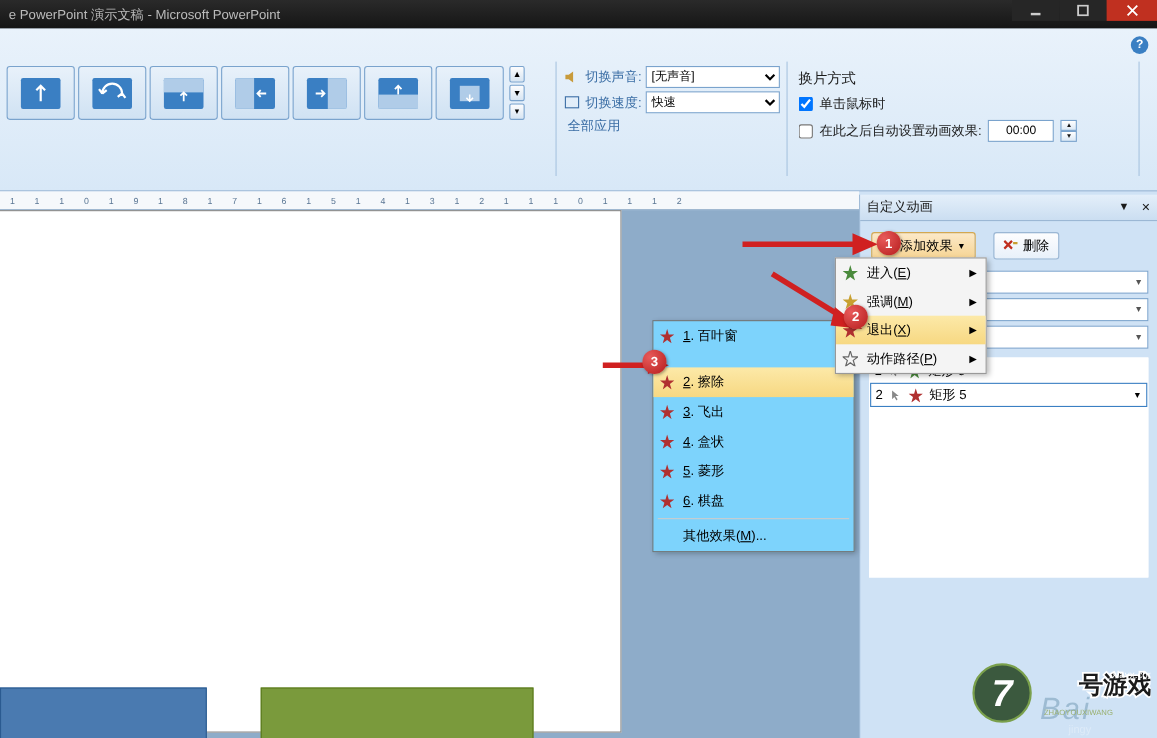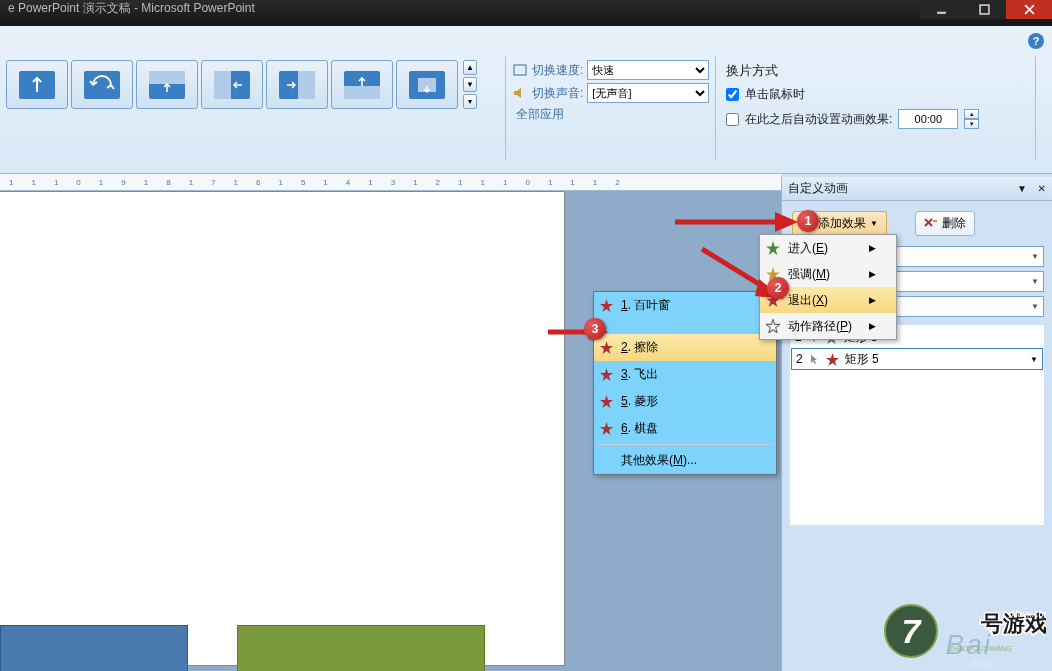--- a/index.html
+++ b/index.html
@@ -1,18 +1,18 @@
 <!DOCTYPE html>
 <html><head>
 <meta charset="utf-8">
 <style>
 * { box-sizing: border-box; margin: 0; padding: 0; font-family: "Microsoft YaHei", "SimSun", sans-serif; }
 body { background: #cfe2f5; overflow: hidden; width: 1052px; height: 671px; position: relative; }
 
-.titlebar { background: linear-gradient(#2a2a2a, #151515); height: 26px; color: #bbb; font-size: 12px; display: flex; align-items: flex-start; padding-left: 8px; position: relative; }
+.titlebar { background: linear-gradient(#2a2a2a, #151515); height: 26px; color: #bbb; font-size: 12px; display: flex; align-items: center; padding-left: 8px; position: relative; }
 .titlebar .winbtns { position: absolute; right: 0; top: 0; display: flex; }
 .winbtn { width: 43px; height: 19px; display: flex; align-items: center; justify-content: center; }
 .winbtn-min { background: #262626; color: #aaa; }
 .winbtn-max { background: #262626; color: #aaa; }
 .winbtn-close { background: #c03020; color: #fff; width: 46px; }
 .winbtn svg { width: 11px; height: 11px; }
 
 .ribbon-wrap { background: linear-gradient(#e9f2fb, #d8e8f7); border-bottom: 1px solid #9bb7d4; height: 148px; position: relative; }
 .qbar { height: 30px; display:flex; justify-content:flex-end; padding-right:8px; align-items:center;}
 .help-icon { width:16px; height:16px; border-radius:50%; background:#3a7fc3; color:#fff; font-size:11px; display:flex; align-items:center; justify-content:center; font-weight:bold;}
@@ -43,34 +43,34 @@
 .ruler { height:17px; background:#f5f8fb; border-bottom:1px solid #a0b8d0; position:absolute; top:174px; left:0; right:271px; font-size:8px; color:#5a7694; display:flex; align-items:center; overflow:hidden;}
 .ruler span { margin: 0 9px; }
 .slide-area { position:absolute; top:191px; left:0; width:781px; height:480px; background:#8eacc9; }
 .slide { position:absolute; top:0; left:-195px; width:760px; height:475px; background:#fff; border:1px solid #888;}
 .shape1 { position:absolute; top:434px; left:0; width:188px; height:214px; background:#4a7ab0; border:1px solid #2a5a90;}
 .shape2 { position:absolute; top:434px; left:237px; width:248px; height:214px; background:#7a9a3c; border:1px solid #5a7a1c;}
 
 .panel { position:absolute; top:177px; right:0; width:271px; bottom:0; background:#cfe2f5; border-left:1px solid #9bb7d4;margin-left:20px;}
 .panel-head { background:linear-gradient(#e4effa,#cbdef1); height:24px; font-size:12px; color:#1a1a1a; display:flex; align-items:center; padding:0 6px; border-bottom:1px solid #9bb7d4; justify-content:space-between;}
 .panel-head-btns { display:flex; gap:4px; font-size:10px;}
-.panel-btns { display:flex; gap:28px; padding:10px; }
+.panel-btns { display:flex; gap:16px; padding:10px; }
 .panel-btn { background:linear-gradient(#fdfdfe,#e8f1fa); border:1px solid #9bb7d4; border-radius:3px; padding:3px 8px; font-size:12px; display:flex; align-items:center; gap:4px; cursor:pointer; position:relative;}
 .panel-btn:first-child { background:linear-gradient(#fce9c8,#f6d493); border-color:#d4a850;}
 .panel-fields { padding: 0 8px; font-size:12px;}
 .panel-field { display:flex; align-items:center; margin-bottom:4px; gap:4px; position:relative;}
 .panel-field-box { flex:1; background:#fff; border:1px solid #7aa3cd; height:21px; display:flex; align-items:center; padding:0 4px; justify-content:space-between;}
 .panel-field-box .dd { font-size:8px; color:#555;}
 .anim-list { margin: 8px; background:#fff; border:1px solid #fff; height:200px;}
 .anim-item { display:flex; align-items:center; gap:6px; font-size:12px; padding:2px 4px; height:22px;}
 .anim-item.sel { border:1px solid #3a7fc3; background:#fff;}
 .anim-item .dd { margin-left:auto; font-size:8px;}
 
 .effect-menu { position:absolute; top:234px; left:759px; background:#f4f4f4; border:1px solid #999; box-shadow:2px 2px 5px rgba(0,0,0,0.3); width:138px; z-index:50; font-size:12px;}
-.effect-row { height:26px; display:flex; align-items:center; padding:0 20px 0 6px; gap:8px; cursor:pointer;}
+.effect-row { height:26px; display:flex; align-items:center; padding:0 8px 0 6px; gap:8px; cursor:pointer;}
 .effect-row.hilite { background:linear-gradient(#fce9a8,#f7d882);}
 .effect-row .arrow { margin-left:auto; font-size:9px;}
 .effect-icon { width:14px; height:14px;}
 
 .exit-menu { position:absolute; top:291px; left:593px; background:#7dd3fc; border:1px solid #737373; box-shadow:2px 2px 5px rgba(0,0,0,0.3); width:184px; z-index:40; font-size:12px;}
 .exit-row { height:27px; display:flex; align-items:center; padding:0 8px 0 6px; gap:8px; cursor:pointer;}
 .exit-row.hilite { background:linear-gradient(#fce9a8,#f7d882);margin-top:15px;}
 .exit-divider{height:1px;background:#ccc;margin:2px 4px;}
 
 .badge { position:absolute; width:22px; height:22px; border-radius:50%; background:radial-gradient(circle at 30% 30%, #e85a5a, #b51c1c); color:#fff; font-size:12px; font-weight:bold; display:flex; align-items:center; justify-content:center; box-shadow:1px 1px 3px rgba(0,0,0,0.4); z-index:100;}
@@ -162,31 +162,31 @@
           <div class="trans-scroll-btn">▲</div>
           <div class="trans-scroll-btn">▼</div>
           <div class="trans-scroll-btn">▾</div>
         </div>
       </div>
     </div>
 
     <div class="ribbon-group grp2">
       <div class="grp2-row">
         <span class="ico"><svg viewBox="0 0 16 16">
+              <path d="M2 6 L5 6 L9 3 L9 13 L5 10 L2 10 Z" fill="#c89b3c"></path>
+            </svg></span>
+        <span>切换声音:</span>
+        <select><option>[无声音]</option></select>
+      </div>
+      <div class="grp2-row">
+        <span class="ico"><svg viewBox="0 0 16 16">
               <rect x="2" y="3" width="12" height="10" fill="none" stroke="#3b6ea5"></rect>
             </svg></span>
         <span>切换速度:</span>
         <select><option>快速</option></select>
-      </div>
-      <div class="grp2-row">
-        <span class="ico"><svg viewBox="0 0 16 16">
-              <path d="M2 6 L5 6 L9 3 L9 13 L5 10 L2 10 Z" fill="#c89b3c"></path>
-            </svg></span>
-        <span>切换声音:</span>
-        <select><option>[无声音]</option></select>
       </div>
       <div class="grp2-apply">
         <span class="ico"><svg viewBox="0 0 16 16">
               <rect x="1" y="2" width="6" height="5" fill="#3b6ea5"></rect>
               <rect x="9" y="2" width="6" height="5" fill="#3b6ea5"></rect>
               <rect x="1" y="9" width="6" height="5" fill="#3b6ea5"></rect>
               <rect x="9" y="9" width="6" height="5" fill="#3b6ea5"></rect>
             </svg></span>
         <span>全部应用</span>
       </div>
@@ -356,20 +356,26 @@
     <svg class="star-icon" viewBox="0 0 13 13">
         <path d="M6.5 0 L8 5 L13 5 L9 8 L10.5 13 L6.5 10 L2.5 13 L4 8 L0 5 L5 5 Z" fill="#b03030"></path>
       </svg>
     <span><u>2</u>. <span>擦除</span></span>
   </div>
   <div class="exit-row">
     <svg class="star-icon" viewBox="0 0 13 13">
         <path d="M6.5 0 L8 5 L13 5 L9 8 L10.5 13 L6.5 10 L2.5 13 L4 8 L0 5 L5 5 Z" fill="#b03030"></path>
       </svg>
     <span><u>3</u>. <span>飞出</span></span>
+  </div>
+  <div class="exit-row">
+    <svg class="star-icon" viewBox="0 0 13 13">
+        <path d="M6.5 0 L8 5 L13 5 L9 8 L10.5 13 L6.5 10 L2.5 13 L4 8 L0 5 L5 5 Z" fill="#b03030"></path>
+      </svg>
+    <span><u>4</u>. <span>盒状</span></span>
   </div>
   <div class="exit-row">
     <svg class="star-icon" viewBox="0 0 13 13">
         <path d="M6.5 0 L8 5 L13 5 L9 8 L10.5 13 L6.5 10 L2.5 13 L4 8 L0 5 L5 5 Z" fill="#b03030"></path>
       </svg>
     <span><u>5</u>. <span>菱形</span></span>
   </div>
   <div class="exit-row">
     <svg class="star-icon" viewBox="0 0 13 13">
         <path d="M6.5 0 L8 5 L13 5 L9 8 L10.5 13 L6.5 10 L2.5 13 L4 8 L0 5 L5 5 Z" fill="#b03030"></path>

